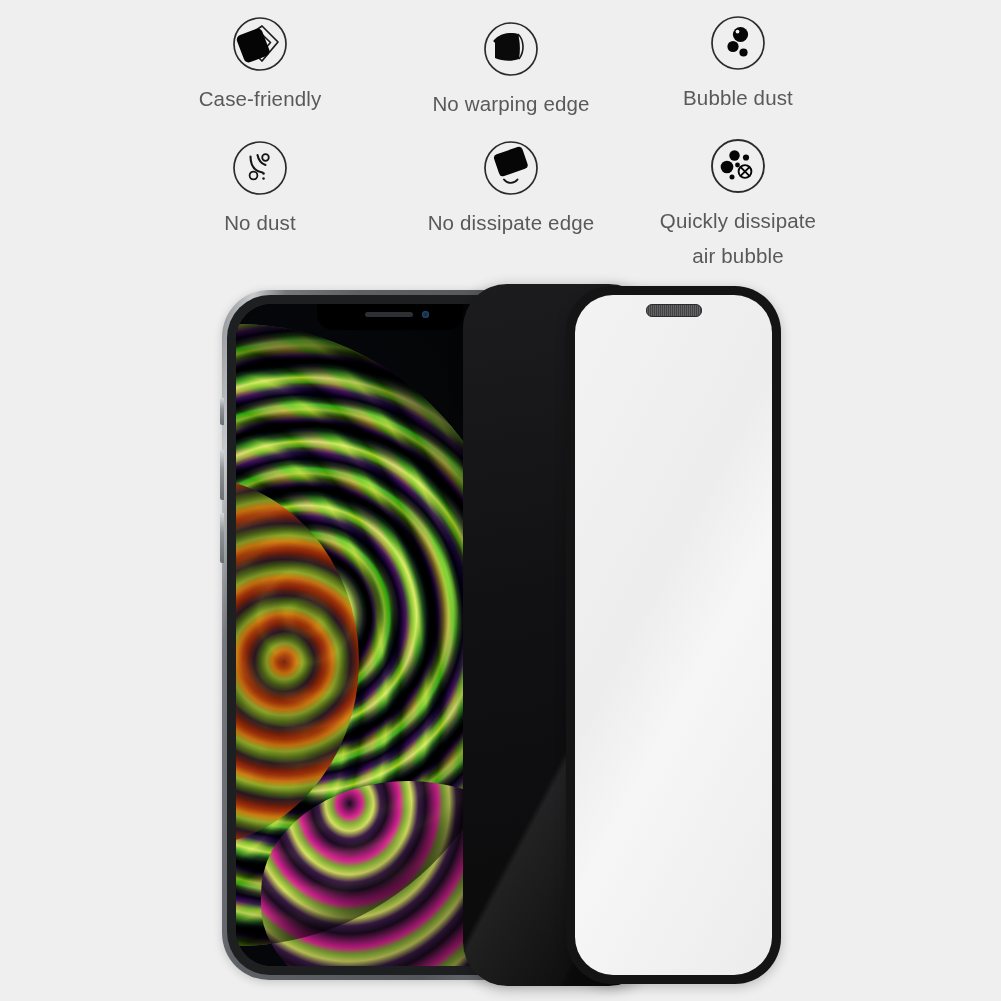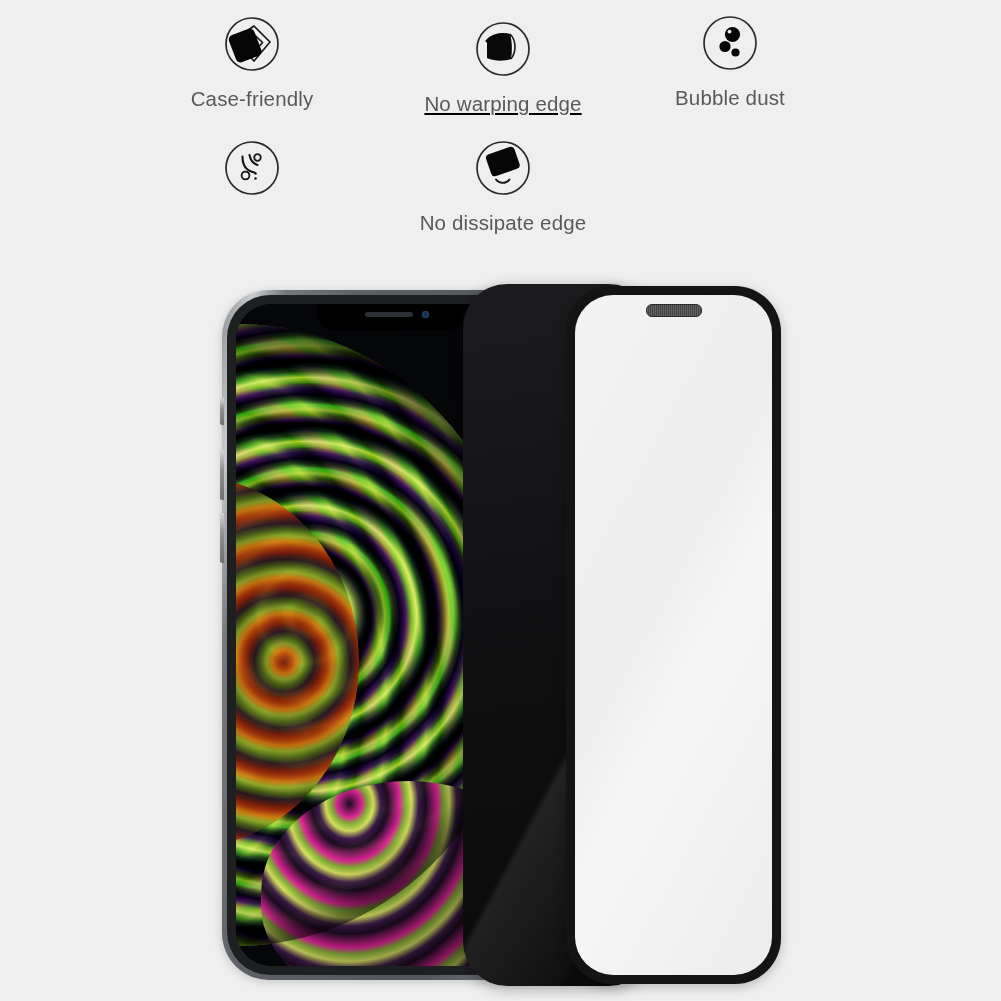--- a/index.html
+++ b/index.html
@@ -12,21 +12,21 @@
     height: 1001px;
     background: #efefef;
     font-family: "Liberation Sans", sans-serif;
     overflow: hidden;
     position: relative;
   }
 
   
   .features {
     position: absolute;
-    left: 0;
+    left: 8px;
     top: 0;
     width: 850px;
     height: 285px;
   }
   .feature {
     position: absolute;
     width: 230px;
     text-align: center;
   }
   .feature-icon {
@@ -40,21 +40,21 @@
     font-size: 20.5px;
     line-height: 1.72;
     color: #59595b;
     font-weight: 400;
     letter-spacing: 0.15px;
     white-space: pre-line;
   }
 
   
   .f-case    { left: 137px; top: 16px; }
-  .f-warp    { left: 388px; top: 21px; text-decoration: underline; }
+  .f-warp    { left: 388px; top: 21px; }
   .f-bubble  { left: 615px; top: 15px; }
   
   .f-dust    { left: 137px; top: 140px; }
   .f-break   { left: 388px; top: 140px; }
   .f-dissip  { left: 615px; top: 138px; }
 
   
   .stage {
     position: absolute;
     left: 0;
@@ -321,31 +321,46 @@
   <div class="feature f-dust">
     <svg class="feature-icon" viewBox="0 0 56 56">
       <circle cx="28" cy="28" r="26" fill="none" stroke="#2b2b2b" stroke-width="1.7"></circle>
       <circle cx="33.5" cy="17.5" r="3.3" fill="none" stroke="#151515" stroke-width="1.8"></circle>
       <circle cx="21.5" cy="35.5" r="3.9" fill="none" stroke="#151515" stroke-width="1.8"></circle>
       <path d="M18.5 16.5 C18.5 25, 22 31, 30.5 32.5" fill="none" stroke="#151515" stroke-width="2.1" stroke-linecap="round"></path>
       <path d="M25.5 15 C26.5 20, 29 23.5, 33.5 25" fill="none" stroke="#151515" stroke-width="2.1" stroke-linecap="round"></path>
       <circle cx="31.5" cy="33.5" r="1.25" fill="#151515"></circle>
       <circle cx="31.5" cy="38.5" r="1.25" fill="#151515"></circle>
     </svg>
+    <div class="feature-label">No dust</div>
   </div>
 
   <div class="feature f-break">
     <svg class="feature-icon" viewBox="0 0 56 56">
       <circle cx="28" cy="28" r="26" fill="none" stroke="#2b2b2b" stroke-width="1.7"></circle>
       <rect x="13" y="10" width="30" height="23" rx="4" fill="#060606" transform="rotate(-19 28 22)"></rect>
       <path d="M21 39.5 C24.5 44, 31 44, 34.5 39.5" fill="none" stroke="#151515" stroke-width="1.9" stroke-linecap="round"></path>
     </svg>
     <div class="feature-label">No dissipate edge</div>
   </div>
 
+  <div class="feature f-dissip">
+    <svg class="feature-icon" viewBox="0 0 56 56">
+      <circle cx="28" cy="28" r="26" fill="none" stroke="#2b2b2b" stroke-width="1.9"></circle>
+      <circle cx="24.5" cy="17.5" r="5.2" fill="#060606"></circle>
+      <circle cx="17" cy="29" r="6.3" fill="#060606"></circle>
+      <circle cx="36" cy="19.5" r="3.1" fill="#060606"></circle>
+      <circle cx="27.5" cy="27" r="2.4" fill="#060606"></circle>
+      <circle cx="22" cy="39" r="2.5" fill="#060606"></circle>
+      <circle cx="35" cy="33.5" r="6.4" fill="none" stroke="#060606" stroke-width="1.9"></circle>
+      <path d="M30.6 29.1 L39.4 37.9 M39.4 29.1 L30.6 37.9" stroke="#060606" stroke-width="1.9" stroke-linecap="round"></path>
+    </svg>
+    <div class="feature-label">Quickly dissipate
+air bubble</div>
+  </div>
 
 </div>
 
 <div class="stage">
 
   <div class="phone">
     <div class="btn-side btn-silent"></div>
     <div class="btn-side btn-volup"></div>
     <div class="btn-side btn-voldn"></div>
     <div class="btn-power"></div>

